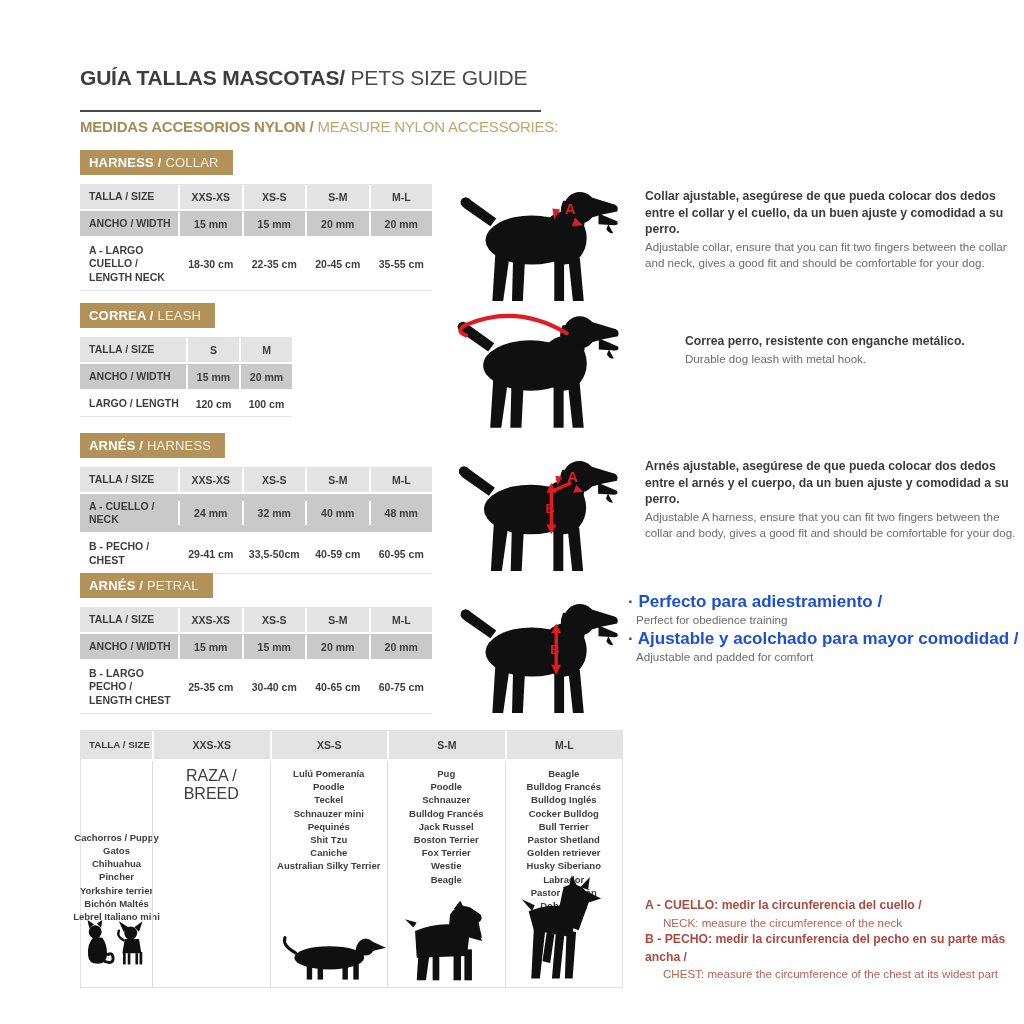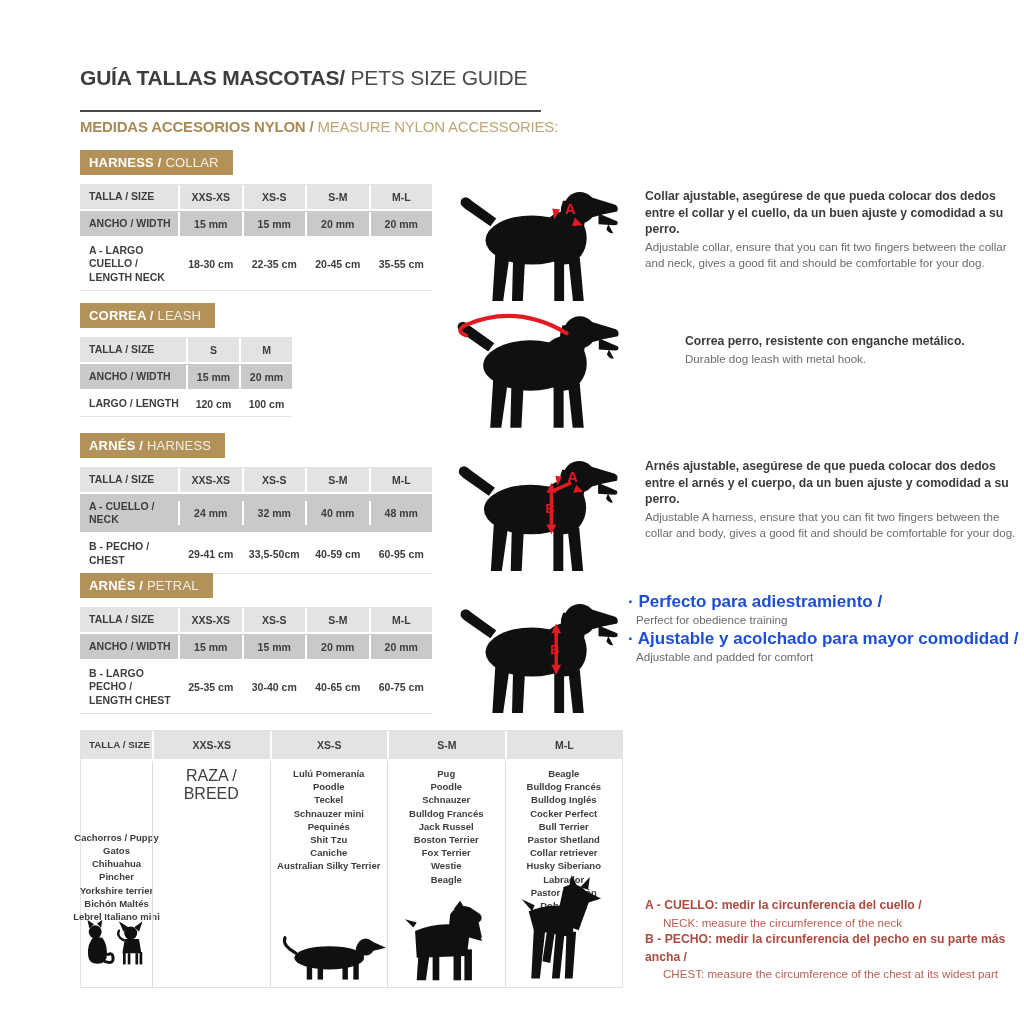--- a/index.html
+++ b/index.html
@@ -369,24 +369,24 @@
               <rect x="39" y="68" width="8" height="29"></rect>
             </g>
           </svg>
         </div>
       </div>
       <div class="bcell">
         <div>
             <div class="breed">Beagle</div>
             <div class="breed">Bulldog Francés</div>
             <div class="breed">Bulldog Inglés</div>
-            <div class="breed">Cocker Perfect</div>
+            <div class="breed">Cocker Bulldog</div>
             <div class="breed">Bull Terrier</div>
             <div class="breed">Pastor Shetland</div>
-            <div class="breed">Collar retriever</div>
+            <div class="breed">Golden retriever</div>
             <div class="breed">Husky Siberiano</div>
             <div class="breed">Labrador</div>
             <div class="breed">Pastor Alemán</div>
             <div class="breed">Doberman</div>
           </div>
         <div class="sil">
           <svg viewBox="0 0 130 125" width="112" height="108" xmlns="http://www.w3.org/2000/svg">
             <g fill="#101010">
               <path d="M70,16 L74,0 L81,14 Z"></path>
               <path d="M84,14 L95,2 L93,17 Z"></path>

